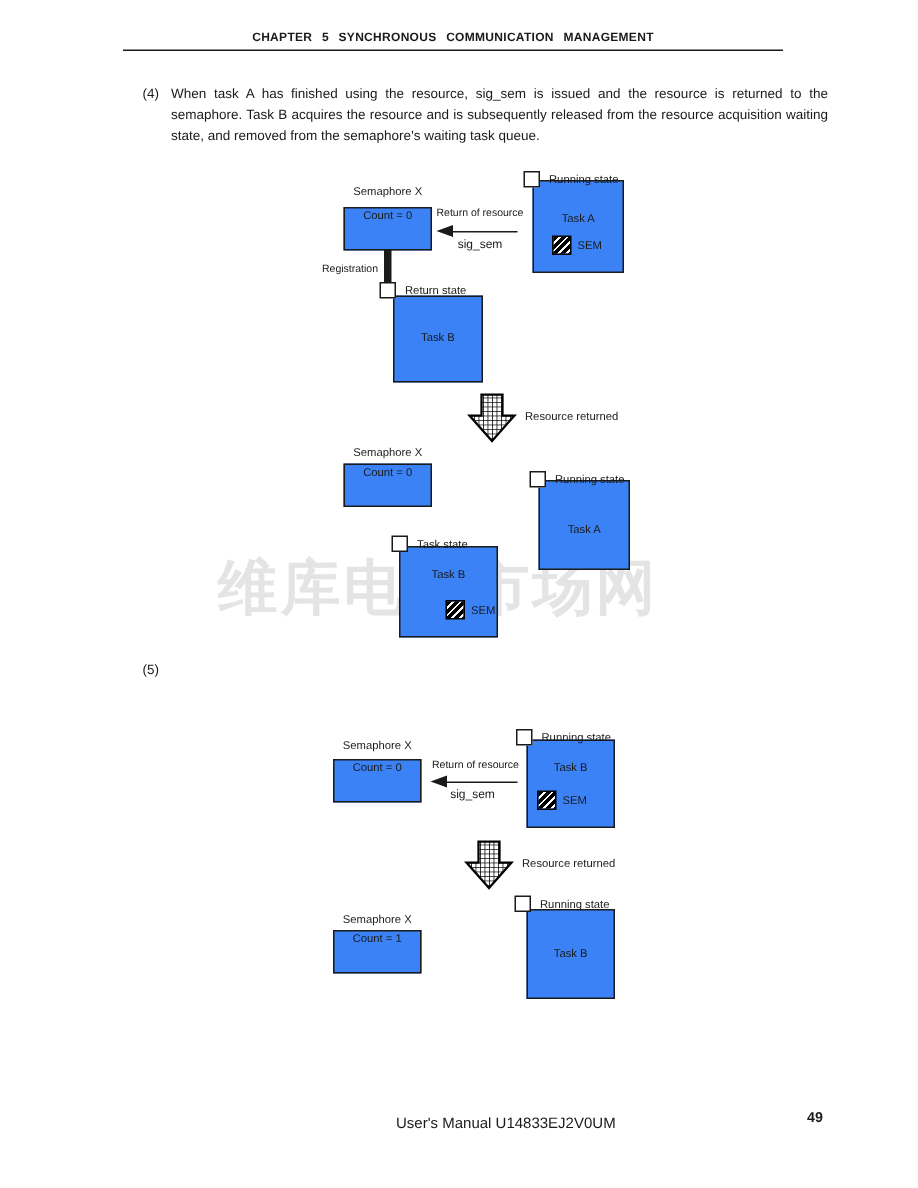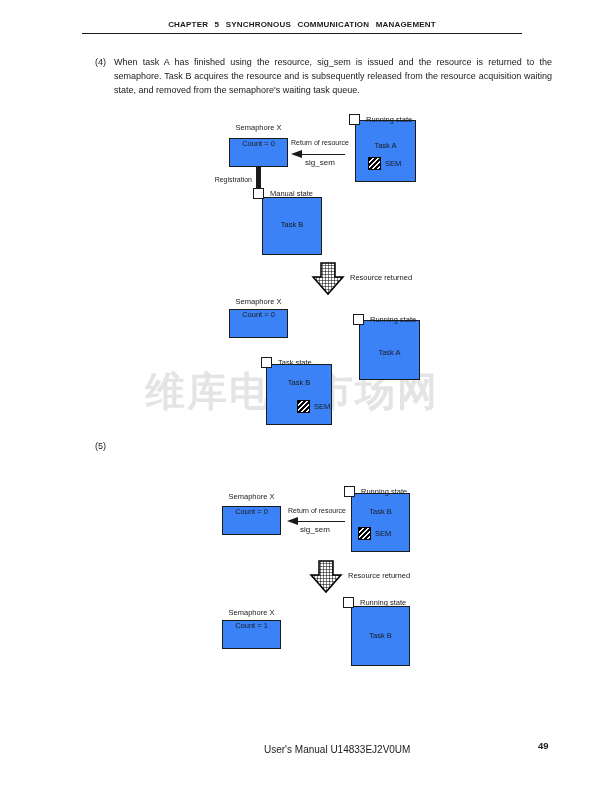--- a/index.html
+++ b/index.html
@@ -134,21 +134,21 @@
       <span class="sem-row">
         <span class="sem-icon"></span>
         <span>SEM</span>
       </span>
     </div>
 
     <div class="vthick d1-vline"></div>
     <div class="dlabel dlabel-sm d1-reg">Registration</div>
 
     <div class="badge d1-badge-b"></div>
-    <div class="dlabel d1-waitlab">Manual state</div>
+    <div class="dlabel d1-waitlab">Return state</div>
     <div class="box d1-taskb">
       <span class="task-name">Task B</span>
     </div>
   </div>
 
   <svg class="bigarrow flow1-svg" width="36" height="34" viewBox="0 0 36 34">
     <defs>
       <pattern id="grid1" width="3" height="3" patternUnits="userSpaceOnUse">
         <rect width="3" height="3" fill="#fff"></rect>
         <path d="M0 0 H3 M0 0 V3" stroke="#000" stroke-width="1"></path>

